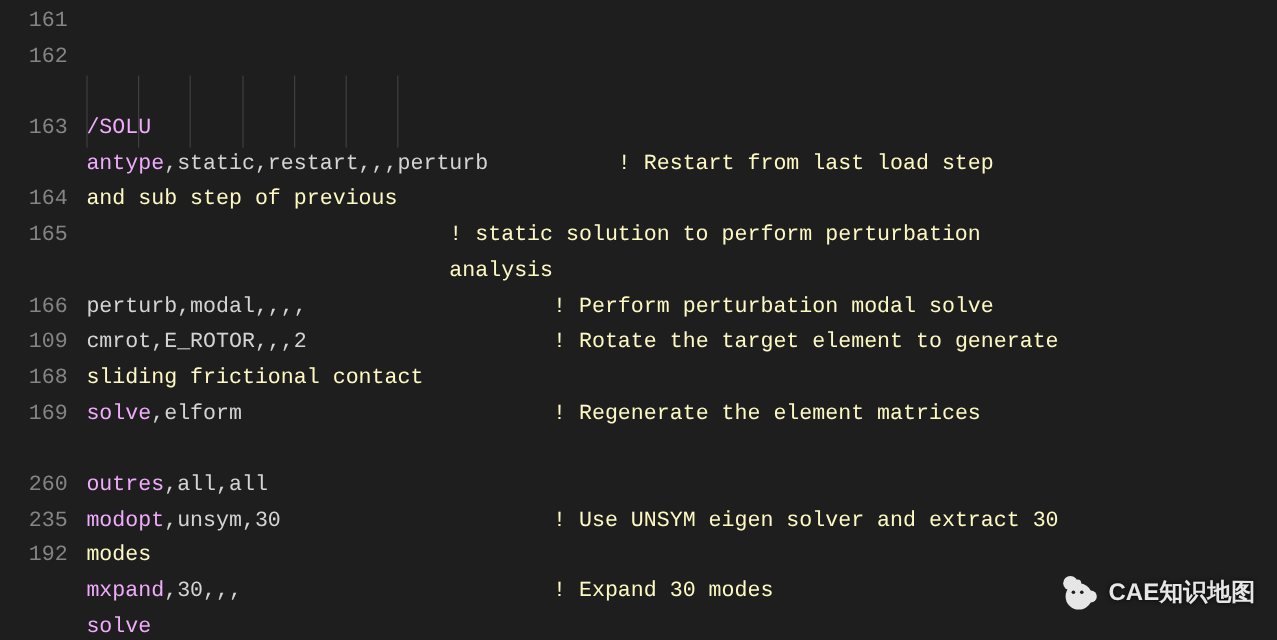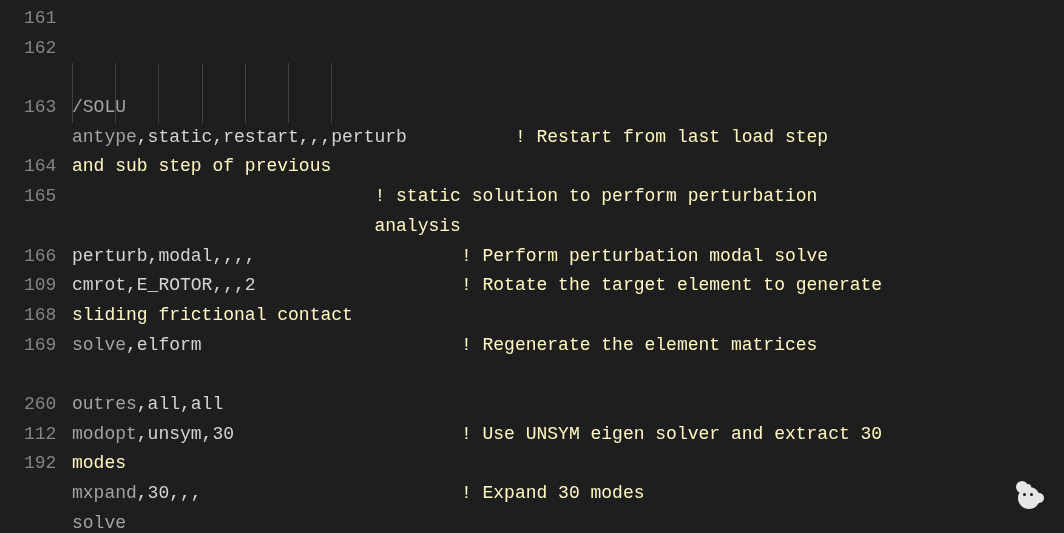--- a/index.html
+++ b/index.html
@@ -30,21 +30,21 @@
   .gutter .wrap { visibility: hidden; }
   .code {
     flex: 1;
     white-space: pre;
     position: relative;
   }
   .code-line {
     height: 29.7px;
     white-space: pre;
   }
-  .keyword { color: #a3a3a3; font-family: Liberation Mono, monospace; }
+  .keyword { color: #f0abfc; font-family: Liberation Mono, monospace; }
   .plain   { color: #d4d4d4; }
   .comment { color: #fef9c3; }
   .indent-guides {
     position: absolute;
     left: 0;
     top: 59.4px;
     height: 59.4px;
     pointer-events: none;
   }
   .guide {
@@ -117,29 +117,30 @@
       <div class="wrap">.</div>
       <div>164</div>
       <div>165</div>
       <div class="wrap">.</div>
       <div>166</div>
       <div>109</div>
       <div>168</div>
       <div>169</div>
       <div class="wrap">.</div>
       <div>260</div>
-      <div>112</div>
+      <div>235</div>
       <div>192</div>
     </div>
   <div class="code">
     <div class="indent-guides"><div class="guide" style="left: 0px;"></div><div class="guide" style="left: 43.2px;"></div><div class="guide" style="left: 86.4px;"></div><div class="guide" style="left: 129.6px;"></div><div class="guide" style="left: 172.8px;"></div><div class="guide" style="left: 216px;"></div><div class="guide" style="left: 259.2px;"></div></div>
   <div class="code-line"><span class="keyword">/SOLU</span></div><div class="code-line"><span class="keyword">antype</span><span class="plain">,static,restart,,,perturb          </span><span class="comment">! Restart from last load step </span></div><div class="code-line"><span class="comment">and sub step of previous</span></div><div class="code-line"><span class="plain">                            </span><span class="comment">! static solution to perform perturbation </span></div><div class="code-line"><span class="plain">                            </span><span class="comment">analysis</span></div><div class="code-line"><span class="plain">perturb,modal,,,,                   </span><span class="comment">! Perform perturbation modal solve</span></div><div class="code-line"><span class="plain">cmrot,E_ROTOR,,,2                   </span><span class="comment">! Rotate the target element to generate </span></div><div class="code-line"><span class="comment">sliding frictional contact</span></div><div class="code-line"><span class="keyword">solve</span><span class="plain">,elform                        </span><span class="comment">! Regenerate the element matrices</span></div><div class="code-line"></div><div class="code-line"><span class="keyword">outres</span><span class="plain">,all,all</span></div><div class="code-line"><span class="keyword">modopt</span><span class="plain">,unsym,30                     </span><span class="comment">! Use UNSYM eigen solver and extract 30 </span></div><div class="code-line"><span class="comment">modes</span></div><div class="code-line"><span class="keyword">mxpand</span><span class="plain">,30,,,                        </span><span class="comment">! Expand 30 modes</span></div><div class="code-line"><span class="keyword">solve</span></div></div>
 </div>
 
 <div class="watermark">
   <span class="wm-icon">
     <span class="big">
         <span class="dots" style="left:5px;top:6px"></span>
         <span class="dots" style="left:12px;top:6px"></span>
       </span>
     <span class="small"></span>
   </span>
+  <span>CAE知识地图</span>
 </div>
 
 </body></html>

